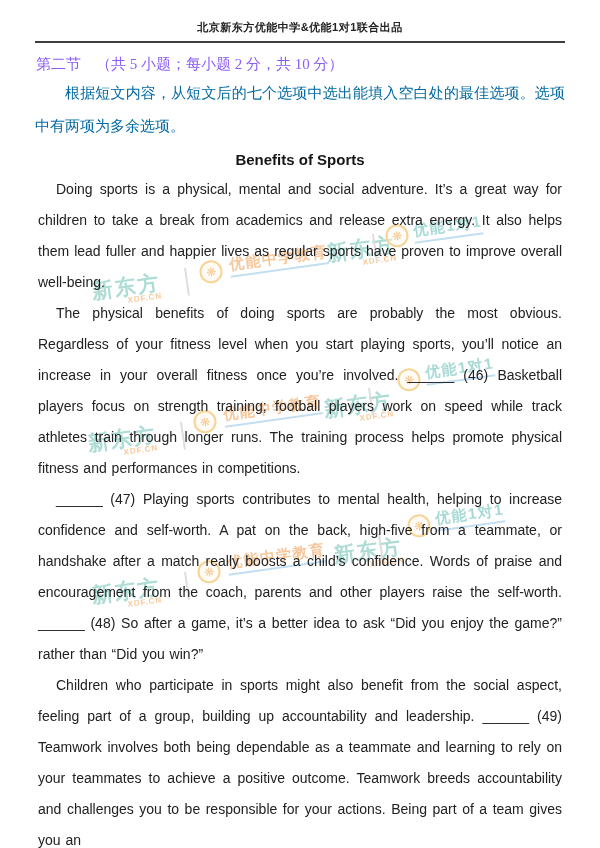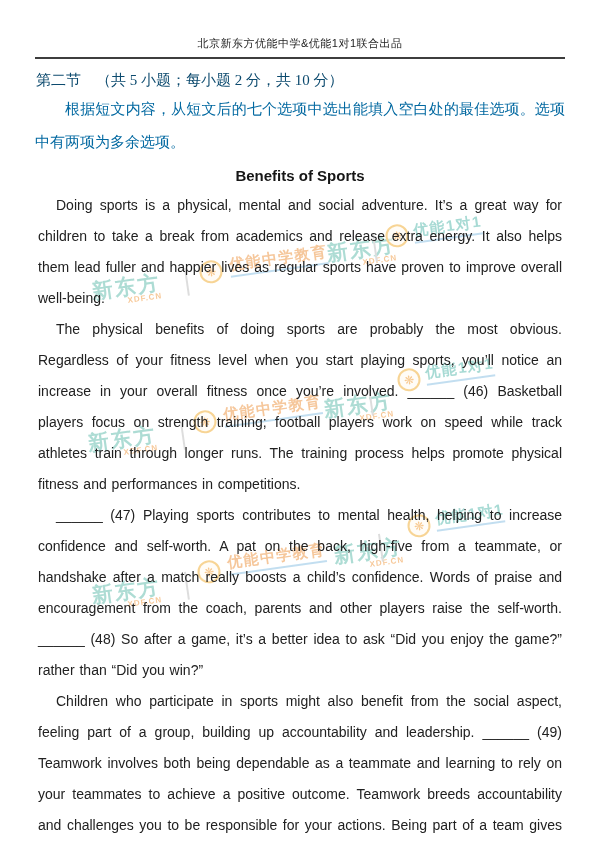--- a/index.html
+++ b/index.html
@@ -9,39 +9,39 @@
     width:600px; height:848px;
     margin:0 auto;
     background:#ffffff;
     overflow:hidden;
     font-family:"Liberation Sans","DejaVu Sans",sans-serif;
   }
   .content { position:relative; z-index:2; }
 
   
   .header-text {
-    padding-top:36px;
+    padding-top:20px;
     text-align:center;
     font-size:11px;
-    font-weight:normal;
+    font-weight:bold;
     color:#222;
     letter-spacing:.5px;
     font-family:"Liberation Sans","DejaVu Sans",sans-serif;
   }
   .header-rule {
     margin:6px 35px 0 35px;
     border-top:2px solid #3d3d3d;
   }
 
   
   .section-heading {
     margin:10px 36px 0 36px;
     font-size:15px;
     line-height:22px;
-    color:#0c4a6e;
+    color:#8b5cf6;
     font-family:"Liberation Serif","DejaVu Serif",serif;
   }
   .instructions {
     margin:2px 35px 0 35px;
     text-indent:2em;
     font-size:15px;
     line-height:33px;
     text-align:justify;
     color:#0369a1;
     font-family:"Liberation Serif","DejaVu Serif",serif;

